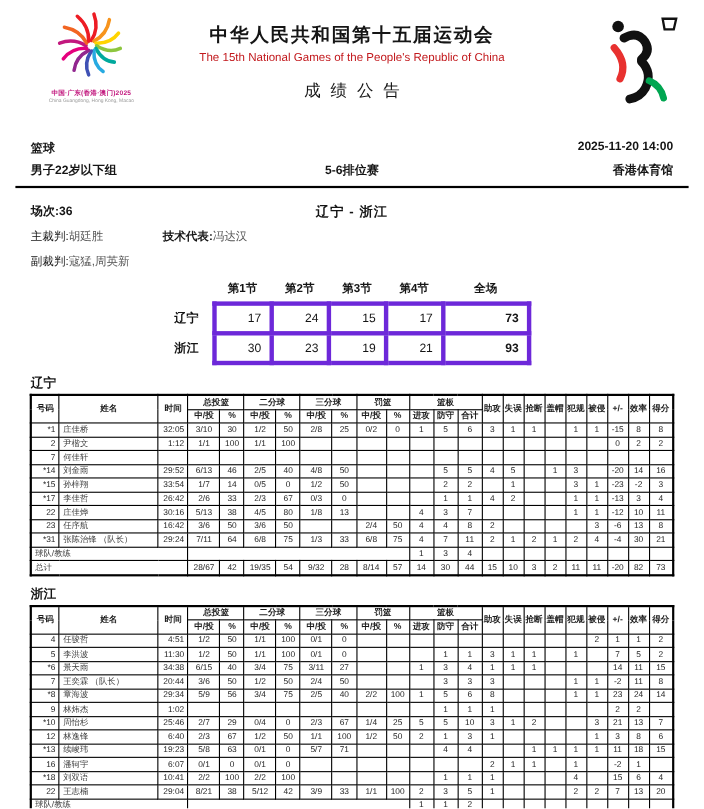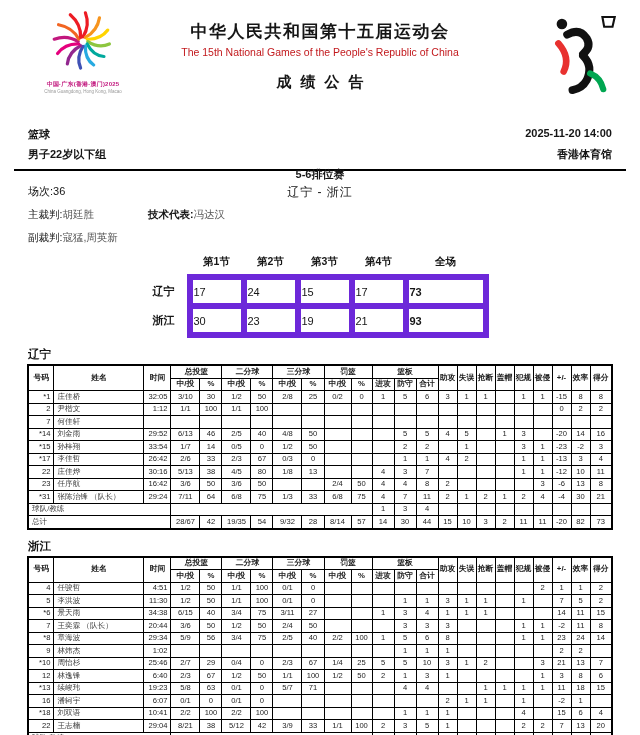--- a/index.html
+++ b/index.html
@@ -8,43 +8,43 @@
 
   
   .header{position:relative;height:122px;}
   .logo-left{position:absolute;left:24px;top:8px;width:118px;text-align:center;}
   .logo-left svg{width:80px;height:72px;display:block;margin:0 auto;}
   .cap1{font-size:6px;font-weight:bold;color:#c2187e;letter-spacing:.2px;}
   .cap2{font-size:4.5px;color:#999;}
   .header-center{margin:0 132px;text-align:center;padding-top:20px;}
   .title{font-size:17px;font-weight:bold;letter-spacing:1.5px;}
   .subtitle{font-size:10.5px;color:#c2191d;margin-top:3px;}
-  .bulletin{font-size:15px;font-weight:bold;letter-spacing:9px;margin-top:15px;text-indent:9px;}
+  .bulletin{font-size:15px;font-weight:normal;letter-spacing:9px;margin-top:15px;text-indent:9px;}
   .logo-right{position:absolute;right:20px;top:10px;width:88px;height:88px;}
 
   
   .meta{margin:0 28px;}
   .meta-row{display:flex;justify-content:space-between;font-weight:bold;font-size:11px;position:relative;margin-top:5px;}
-  .meta-center{position:absolute;left:0;right:0;text-align:center;margin-top:20px;}
+  .meta-center{position:absolute;left:0;right:0;text-align:center;}
   .rule{border:none;border-top:2.5px solid #000;margin:7px 14px 0;}
 
   
-  .match-row{margin:13px 28px 0;position:relative;font-size:11px;font-weight:normal;height:15px;}
+  .match-row{margin:13px 28px 0;position:relative;font-size:11px;font-weight:bold;height:15px;}
   .match-center{position:absolute;left:0;right:0;text-align:center;font-size:12px;letter-spacing:1px;}
   .officials{margin:9px 28px 0;font-size:10.5px;display:flex;align-items:baseline;}
   .officials .lab{font-weight:normal;}
   .officials .val{color:#555;margin-left:0;}
   .officials .lab2{font-weight:bold;margin-left:54px;}
 
   
   .qwrap{width:max-content;margin:10px auto 0;}
   .qtable{border-collapse:collapse;font-size:11px;}
   .qtable th{border:none;font-weight:bold;padding:0 0 5px;font-size:10.5px;}
   .qtable .team{border:none;font-weight:bold;text-align:right;padding-right:12px;font-size:11px;}
-  .qtable td.score{border:6px solid #6d28d9;width:40px;height:21px;text-align:left;padding-right:7px;}
+  .qtable td.score{border:4px solid #6d28d9;width:40px;height:21px;text-align:right;padding-right:7px;}
   .qtable td.total{width:66px;font-weight:bold;}
 
   
   .section-title{margin:9px 28px 2px;font-size:11.5px;font-weight:bold;}
   table.stats{border-collapse:collapse;margin:0 auto;width:584px;table-layout:fixed;font-size:7.6px;border:2px solid #000;}
   .stats th,.stats td{border:1px solid #000;padding:0 1px;height:11.5px;line-height:1.05;overflow:hidden;white-space:nowrap;text-align:center;color:#1c1c1c;}
   .stats thead th{font-weight:bold;font-size:7.8px;}
   .stats .l{text-align:left;padding-left:3px;}
   .stats .r{text-align:right;padding-right:3px;}
   .stats .name{color:#3c3c3c;}

